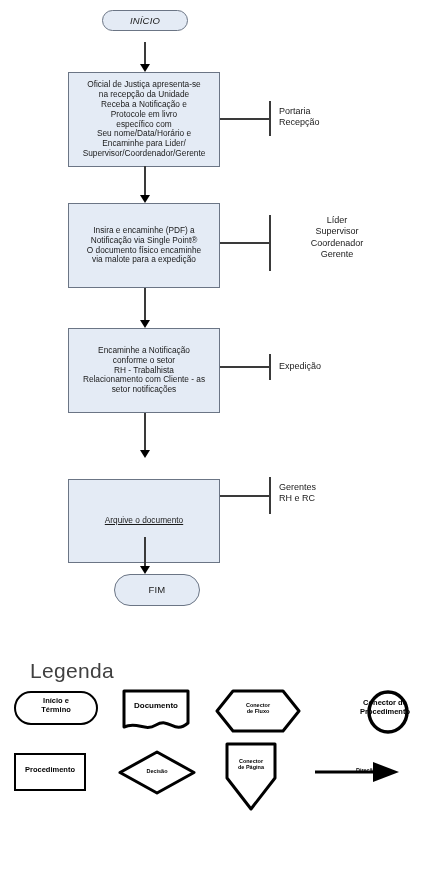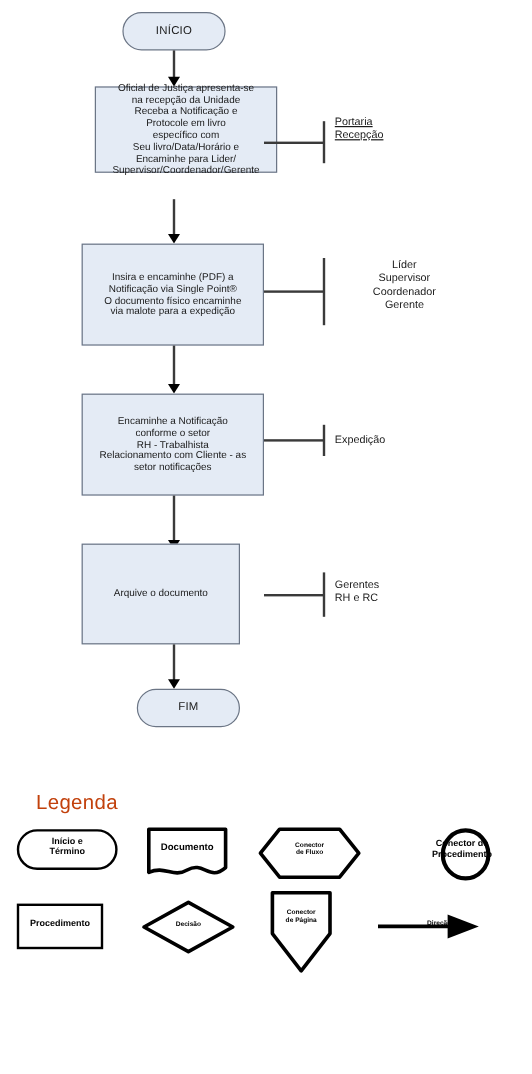--- a/index.html
+++ b/index.html
@@ -82,22 +82,22 @@
     width: 0;
     height: 0;
     border-left: 5px solid transparent;
     border-right: 5px solid transparent;
     border-top: 8px solid #000000;
   }
 
   
   #legend-title {
     position: absolute;
-    font-size: 17px;
-    color: #c2410c;
+    font-size: 21px;
+    color: #404040;
     letter-spacing: .3px;
   }
   .legend-item {
     position: absolute;
   }
   .legend-text {
     position: absolute;
     font-weight: bold;
     color: #000;
     text-align: center;
@@ -117,43 +117,43 @@
     background: #fff;
     box-sizing: border-box;
   }
   svg { display: block; overflow: visible; }
 </style>
 </head>
 <body>
 
 <div id="canvas">
 
-  <div class="node terminal" style="left:102px; top:10px; width:86px; height:32px;">
+  <div class="node terminal" style="left:102px; top:10px; width:86px; height:21px;font-style:italic;">
     <span>INÍCIO</span>
   </div>
 
   <div class="conn-line" style="left:144px; top:42px; width:1.5px; height:23px;"></div>
   <div class="arrow-head" style="left:140px; top:64px;"></div>
 
-  <div class="node process" style="left:68px; top:72px; width:152px; height:72px;margin-left:11px;">
+  <div class="node process" style="left:68px; top:72px; width:152px; height:95px;">
     <span class="lines">
       <span>Oficial de Justiça apresenta-se</span>
       <span>na recepção da Unidade</span>
       <span>Receba a Notificação e</span>
       <span>Protocole em livro</span>
       <span>específico com</span>
-      <span>Seu livro/Data/Horário e</span>
+      <span>Seu nome/Data/Horário e</span>
       <span>Encaminhe para Lider/</span>
       <span>Supervisor/Coordenador/Gerente</span>
     </span>
   </div>
 
   <div class="conn-line" style="left:220px; top:118px; width:50px; height:1.5px;"></div>
   <div class="bracket" style="left:269px; top:101px; height:35px;"></div>
-  <div class="role-label" style="left:279px; top:96px; width:95px;text-decoration:underline;">Portaria
+  <div class="role-label" style="left:279px; top:106px; width:95px;">Portaria
 Recepção</div>
 
   <div class="conn-line" style="left:144px; top:166px; width:1.5px; height:30px;"></div>
   <div class="arrow-head" style="left:140px; top:195px;"></div>
 
   <div class="node process" style="left:68px; top:203px; width:152px; height:85px;">
     <span class="lines">
       <span>Insira e encaminhe (PDF) a</span>
       <span>Notificação via Single Point®</span>
       <span>O documento físico encaminhe</span>
@@ -181,21 +181,21 @@
     </span>
   </div>
 
   <div class="conn-line" style="left:220px; top:366px; width:50px; height:1.5px;"></div>
   <div class="bracket" style="left:269px; top:354px; height:26px;"></div>
   <div class="role-label" style="left:279px; top:361px; width:95px;">Expedição</div>
 
   <div class="conn-line" style="left:144px; top:413px; width:1.5px; height:38px;"></div>
   <div class="arrow-head" style="left:140px; top:450px;"></div>
 
-  <div class="node process" style="left:68px; top:453px; width:132px; height:84px;">
+  <div class="node process" style="left:68px; top:479px; width:152px; height:84px;text-decoration:underline;">
     <span class="lines">
       <span>Arquive o documento</span>
     </span>
   </div>
 
   <div class="conn-line" style="left:220px; top:495px; width:50px; height:1.5px;"></div>
   <div class="bracket" style="left:269px; top:477px; height:37px;"></div>
   <div class="role-label" style="left:279px; top:482px; width:95px;">Gerentes
 RH e RC</div>
 

